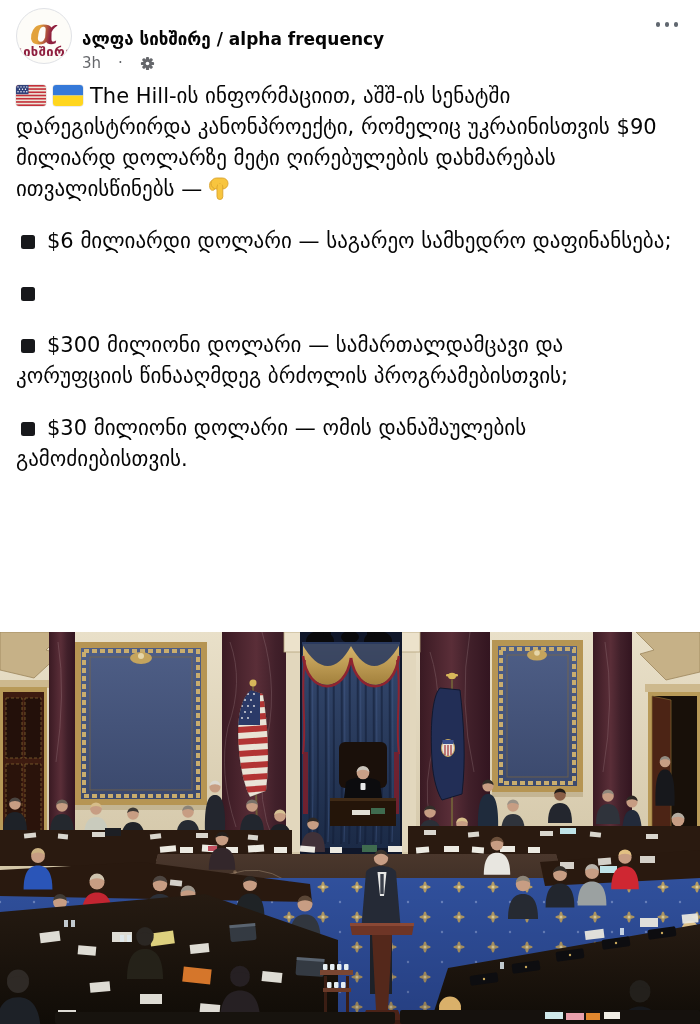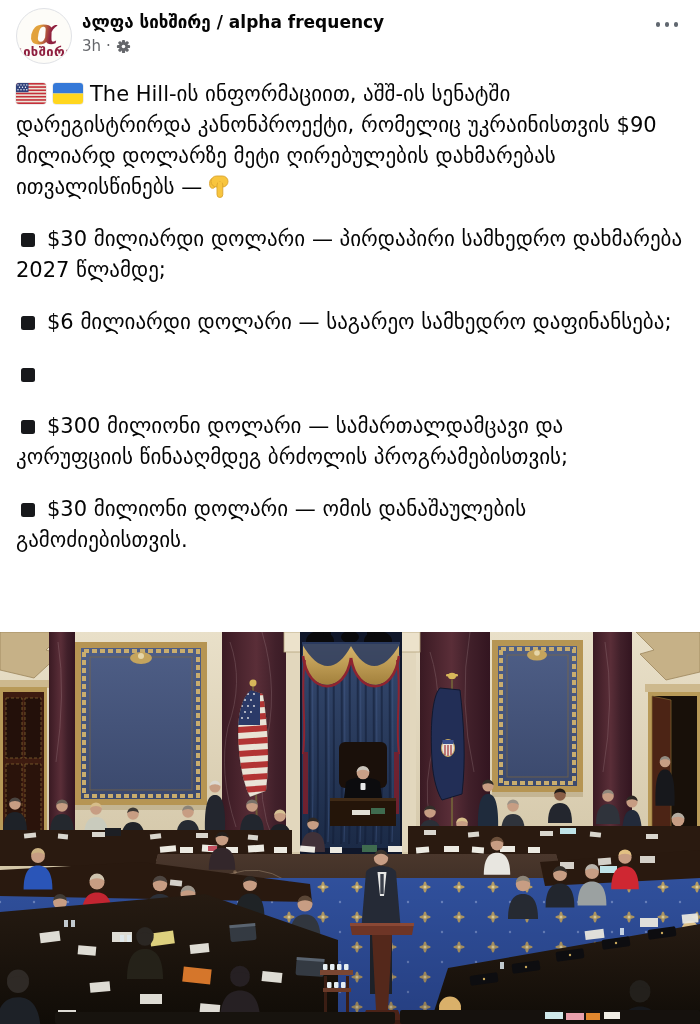--- a/index.html
+++ b/index.html
@@ -17,22 +17,22 @@
     display:flex;flex-direction:column;align-items:center;justify-content:center;overflow:hidden;
   }
   .avatar .alpha{
     font-family:"DejaVu Serif","Liberation Serif",serif;font-style:italic;font-weight:bold;
     font-size:37px;line-height:33px;margin-top:1px;
     background:linear-gradient(100deg,var(--c-logo_gold,#e2a23c) 35%,var(--c-logo_crimson,#8f1f3f) 72%);
     -webkit-background-clip:text;background-clip:text;color:transparent;
   }
   .avatar .cap{font-size:13px;font-weight:bold;color:var(--c-logo_crimson,#8f1f3f);letter-spacing:.4px;margin-top:-4px;}
   .hmain{flex:1;padding-top:4px;}
-  .pname{font-size:17px;font-weight:700;line-height:21px;color:var(--c-text_primary,#050505);}
-  .meta{display:flex;align-items:center;gap:5px;font-size:15px;color:var(--c-text_secondary,#65676b);margin-top:4px;}
+  .pname{font-size:17px;font-weight:700;line-height:21px;color:var(--c-text_primary,#050505);margin-top:17px;}
+  .meta{display:flex;align-items:center;gap:17px;font-size:15px;color:var(--c-text_secondary,#65676b);margin-top:4px;}
   .ellipsis{display:flex;gap:4.5px;margin-left:auto;padding:14px 6px 0 8px;cursor:pointer;}
   .edot{width:4.5px;height:4.5px;border-radius:50%;background:#606770;display:block;}
   
   .post{padding:9px 16px 0;font-size:21px;line-height:31px;height:548px;overflow:hidden;}
   .post p{margin:0 0 21px;}
   .flag{display:inline-block;vertical-align:-3px;margin-right:7px;border-radius:3px;overflow:hidden;
         box-shadow:0 0 0 .5px rgba(0,0,0,.15);line-height:0;}
   .finger{display:inline-block;vertical-align:-5px;margin-left:5px;line-height:0;}
   .sq{display:inline-block;width:14px;height:14px;background:#17181b;border-radius:2.5px;
       margin:0 12px 0 5px;vertical-align:-1px;}
@@ -105,21 +105,20 @@
       <rect y="10.5" width="30" height="10.5" fill="#ffd61e"></rect>
     </svg></span><span>The Hill-ის ინფორმაციით, აშშ-ის სენატში დარეგისტრირდა კანონპროექტი, რომელიც უკრაინისთვის $90 მილიარდ დოლარზე მეტი ღირებულების დახმარებას ითვალისწინებს —</span><span class="finger"><svg width="24" height="26" viewBox="0 0 24 26">
       <g stroke="#d9a32c" stroke-width=".9" fill="#f8c53e">
         <ellipse cx="5.6" cy="10.5" rx="3" ry="4.8"></ellipse>
         <rect x="4" y="3" width="17" height="11" rx="5.5"></rect>
         <rect x="10" y="9" width="5.8" height="15.5" rx="2.9"></rect>
       </g>
       <rect x="10.9" y="9" width="4" height="9" fill="#f8c53e"></rect>
     </svg></span>
   </p>
-  <p><span class="sq"></span><span>$30 მილიარდი დოლარი — პირდაპირი სამხედრო დახმარება 2027 წლამდე;</span></p>
   <p><span class="sq"></span><span>$6 მილიარდი დოლარი — საგარეო სამხედრო დაფინანსება;</span></p>
   <p><span class="sq"></span></p>
   <p><span class="sq"></span><span>$300 მილიონი დოლარი — სამართალდამცავი და კორუფციის წინააღმდეგ ბრძოლის პროგრამებისთვის;</span></p>
   <p><span class="sq"></span><span>$30 მილიონი დოლარი — ომის დანაშაულების გამოძიებისთვის.</span></p>
 </div>
 
 <figure class="photo" role="img" aria-label="U.S. Senate chamber: presiding officer on the marble dais beneath blue drapery, a speaker at a podium on the blue patterned carpet, senators and staff seated at dark wooden tables">
 <svg width="700" height="392" viewBox="0 0 700 392">
   <defs>
     <linearGradient id="wallG" x1="0" y1="0" x2="0" y2="1">

